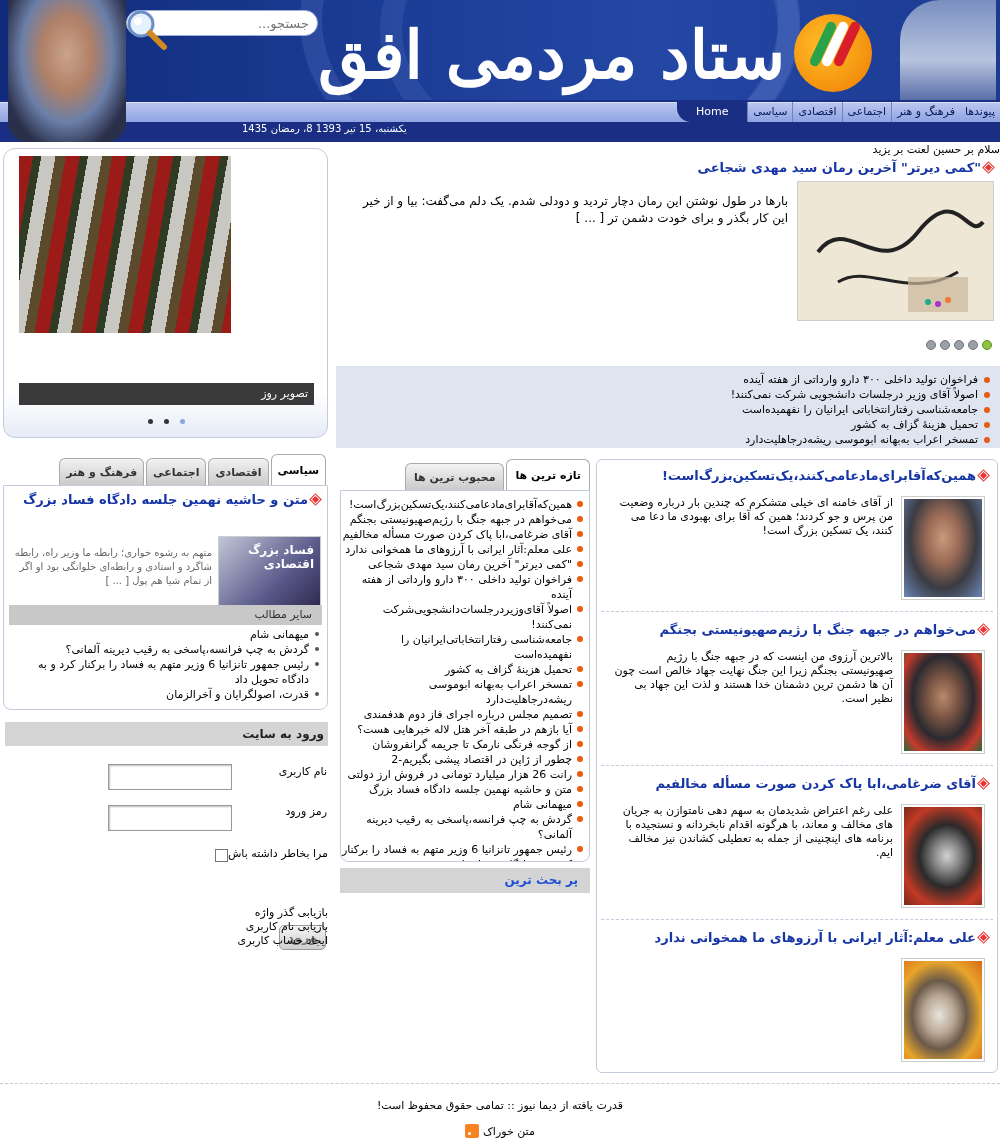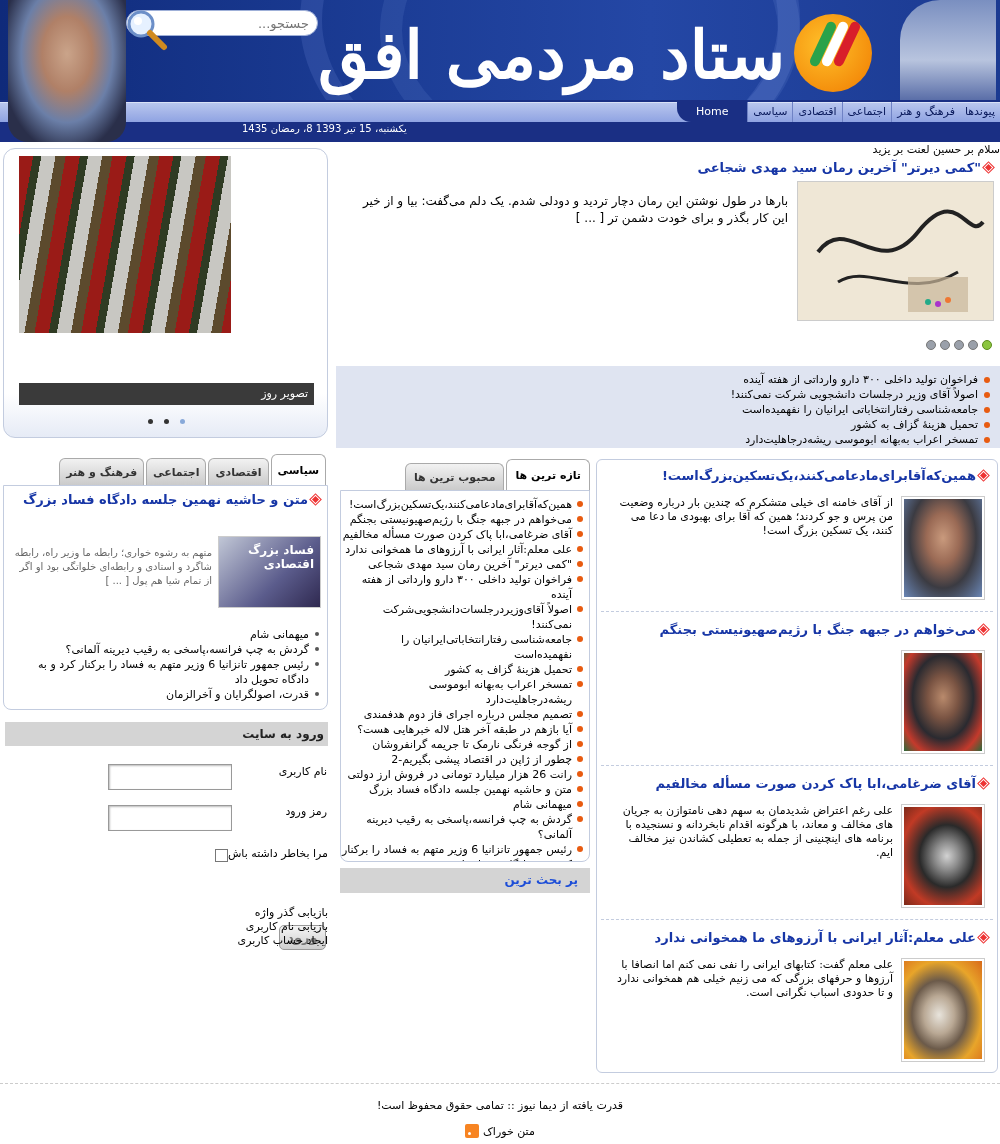--- a/index.html
+++ b/index.html
@@ -170,20 +170,21 @@
 </div>
 <div id="cat-box" class="abs">
   <div id="cat-title" class="abs">
     <span class="diamond"></span>
     <span>متن و حاشیه نهمین جلسه دادگاه فساد بزرگ</span>
   </div>
   <div id="cat-img" class="abs">
     <span>فساد بزرگ اقتصادی</span>
   </div>
   <div id="cat-text" class="abs">متهم به رشوه خواری؛ رابطه ما وزیر راه، رابطه شاگرد و استادی و رابطه‌ای خلواتگی بود او اگر از تمام شیا هم پول [ ... ]</div>
+  <div id="other-head" class="abs">سایر مطالب</div>
   <ul id="other-list" class="abs">
     <li>میهمانی شام</li>
     <li>گردش به چپ فرانسه،پاسخی به رقیب دیرینه آلمانی؟</li>
     <li>رئیس جمهور تانزانیا 6 وزیر متهم به فساد را برکنار کرد و به دادگاه تحویل داد</li>
     <li>قدرت، اصولگرایان و آخرالزمان</li>
   </ul>
 </div>
 
 <div id="login-head" class="abs">ورود به سایت</div>
 <div class="abs login-label" style="right:673px;top:765px">نام کاربری</div>
@@ -239,40 +240,40 @@
     <div class="news-text">از آقای خامنه ای خیلی متشکرم که چندین بار درباره وضعیت من پرس و جو کردند؛ همین که آقا برای بهبودی ما دعا می کنند، یک تسکین بزرگ است!</div>
   </div>
   <div class="news-item" style="top:154px">
     <div class="news-title">
         <span class="diamond"></span>
         <span>می‌خواهم در جبهه جنگ با رژیم‌صهیونیستی بجنگم</span>
       </div>
     <div class="news-img">
         <div style="background:radial-gradient(ellipse at 50% 45%,#b98a6c 0,#7a5443 28%,#2a2a30 55%,#c43a2c 80%,#2a6a3a 100%)"></div>
       </div>
+    <div class="news-text">بالاترین آرزوی من اینست که در جبهه جنگ با رژیم صهیونیستی بجنگم زیرا این جنگ نهایت جهاد خالص است چون آن ها دشمن ترین دشمنان خدا هستند و لذت این جهاد بی نظیر است.</div>
   </div>
   <div class="news-item" style="top:308px">
     <div class="news-title">
         <span class="diamond"></span>
         <span>آقای ضرغامی،ابا پاک کردن صورت مسأله مخالفیم</span>
       </div>
     <div class="news-img">
         <div style="background:radial-gradient(ellipse at 55% 50%,#d2d2d2 0,#8c8c8c 20%,#2a2a2a 45%,#c13a25 75%,#7a2a1a 100%)"></div>
       </div>
     <div class="news-text">علی رغم اعتراض شدیدمان به سهم دهی نامتوازن به جریان های مخالف و معاند، با هرگونه اقدام نابخردانه و نسنجیده با برنامه های اینچنینی از جمله به تعطیلی کشاندن نیز مخالف ایم.</div>
   </div>
   <div class="news-item" style="top:462px;border-bottom:none">
     <div class="news-title">
         <span class="diamond"></span>
         <span>علی معلم:آثار ایرانی با آرزوهای ما همخوانی ندارد</span>
       </div>
     <div class="news-img">
         <div style="background:radial-gradient(ellipse at 45% 55%,#e8e4dc 0,#b9a894 25%,#6b5a4a 45%,#e8a52a 70%,#d86a1a 100%)"></div>
       </div>
-    <div class="news-text">علی معلم گفت: کتابهای ایرانی را نفی نمی کنم اما انصافا با آرزوها و حرفهای بزرگی که می زنیم خیلی هم همخوانی ندارد و تا حدودی اسباب نگرانی است.</div>
   </div>
 </div>
 
 <div id="footer-line" class="abs"></div>
 <div id="footer-copy" class="abs">قدرت یافته از دیما نیوز :: تمامی حقوق محفوظ است!</div>
 <div id="footer-rss" class="abs">
   <span id="rss-icon"></span>
   <span>متن خوراک</span>
 </div>
 

